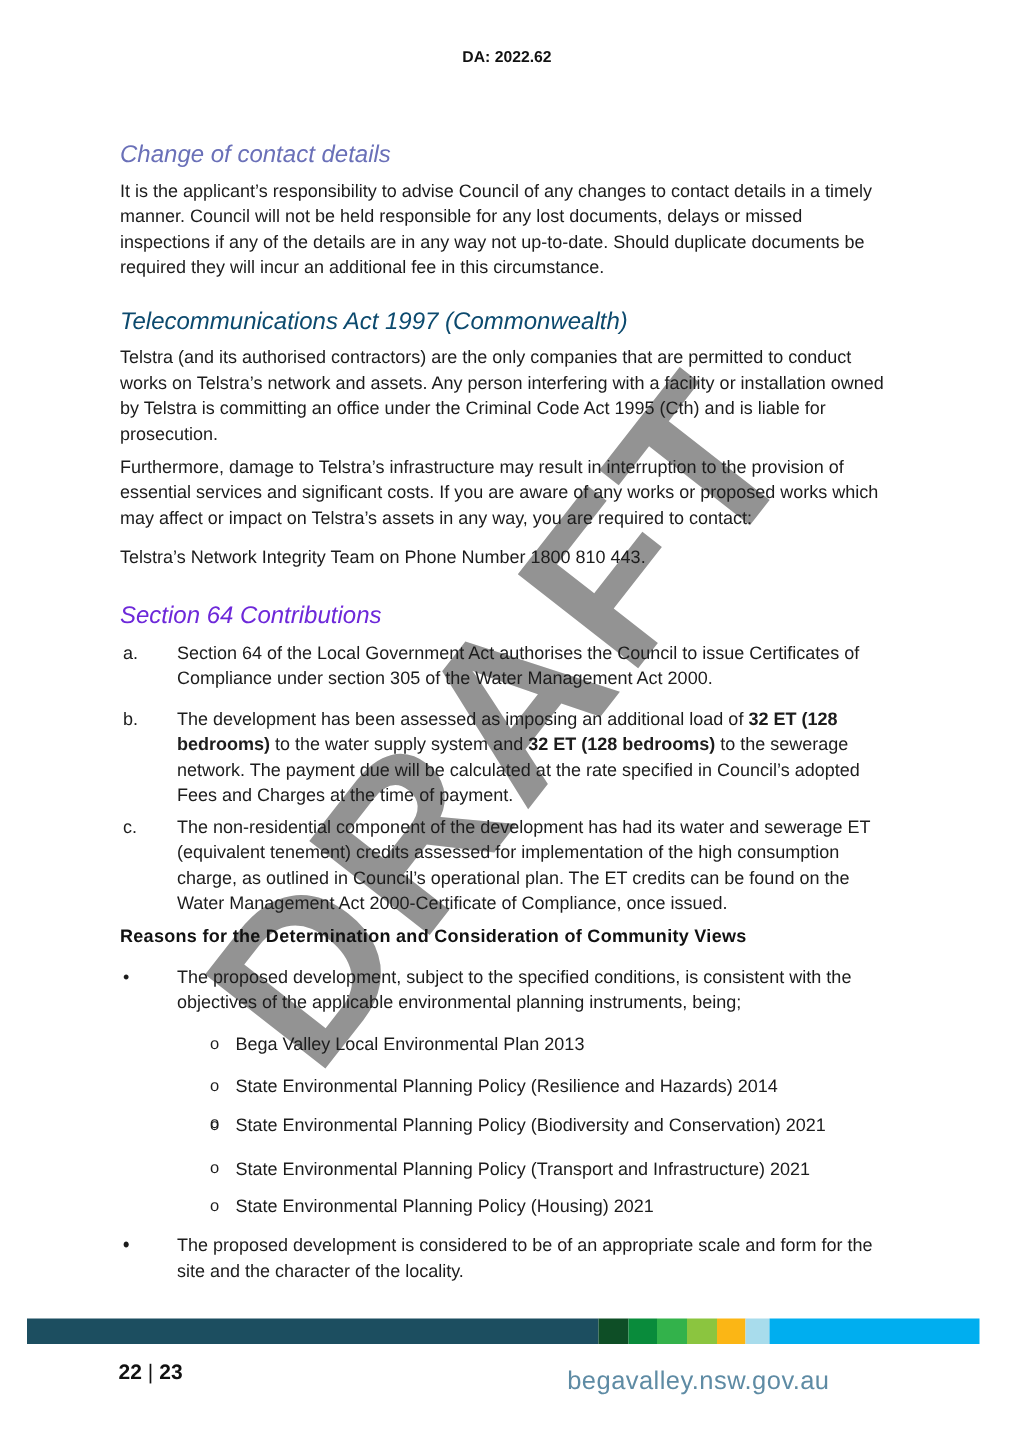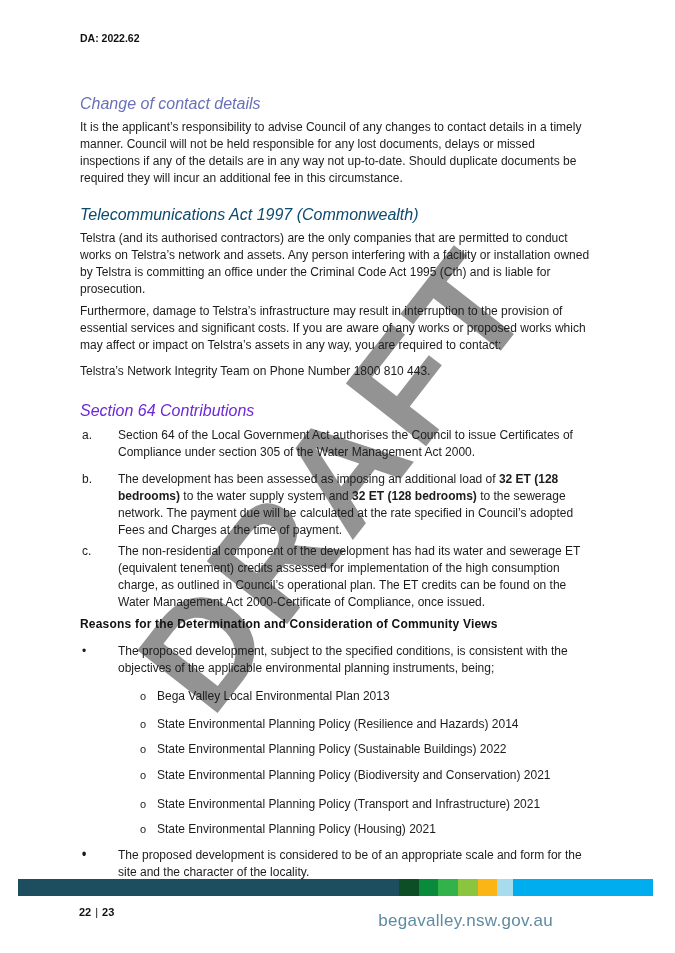--- a/index.html
+++ b/index.html
@@ -27,20 +27,21 @@
     user-select:none;
   }
   .content{
     position:absolute;
     left:80px;top:0;
     width:516px;
     z-index:1;
   }
   .doc-header{
     margin-top:32px;
+    text-align:center;
     font-size:10.5px;
     font-weight:bold;
     line-height:13px;
     color:#111;
   }
   .subheading{
     font-size:16px;
     font-style:italic;
     color:#6A70B8;
     line-height:14px;
@@ -79,21 +80,21 @@
   .footer-bar .seg1{width:3.1%;}
   .footer-bar .seg2{width:3.1%;}
   .footer-bar .seg3{width:3.1%;}
   .footer-bar .seg4{width:3.1%;}
   .footer-bar .seg5{width:3.1%;}
   .footer-bar .seg6{width:2.5%;}
   .footer-bar .seg7{flex:1;}
   .page-number{
     position:absolute;
     left:79px;top:906px;
-    font-size:11px;
+    font-size:14px;
     font-weight:bold;
     color:#111;
     z-index:1;
   }
   .page-number .sep{
     font-weight:normal;
     padding:0 4px;
     color:#111;
   }
   .site-url{
@@ -155,21 +156,20 @@
     <div class="hitem subitem" style="margin-top:11px">
       <span class="submarker">o</span>
       <span>Bega Valley Local Environmental Plan 2013</span>
     </div>
     <div class="hitem subitem" style="margin-top:11px">
       <span class="submarker">o</span>
       <span>State Environmental Planning Policy (Resilience and Hazards) 2014</span>
     </div>
     <div class="hitem subitem" style="margin-top:8px">
       <span class="submarker">o</span>
-      <span>State Environmental Planning Policy (Sustainable Buildings) 2022</span>
     </div>
     <div class="hitem subitem" style="margin-top:9px">
       <span class="submarker">o</span>
       <span>State Environmental Planning Policy (Biodiversity and Conservation) 2021</span>
     </div>
     <div class="hitem subitem" style="margin-top:12px">
       <span class="submarker">o</span>
       <span>State Environmental Planning Policy (Transport and Infrastructure) 2021</span>
     </div>
     <div class="hitem subitem" style="margin-top:8px">

